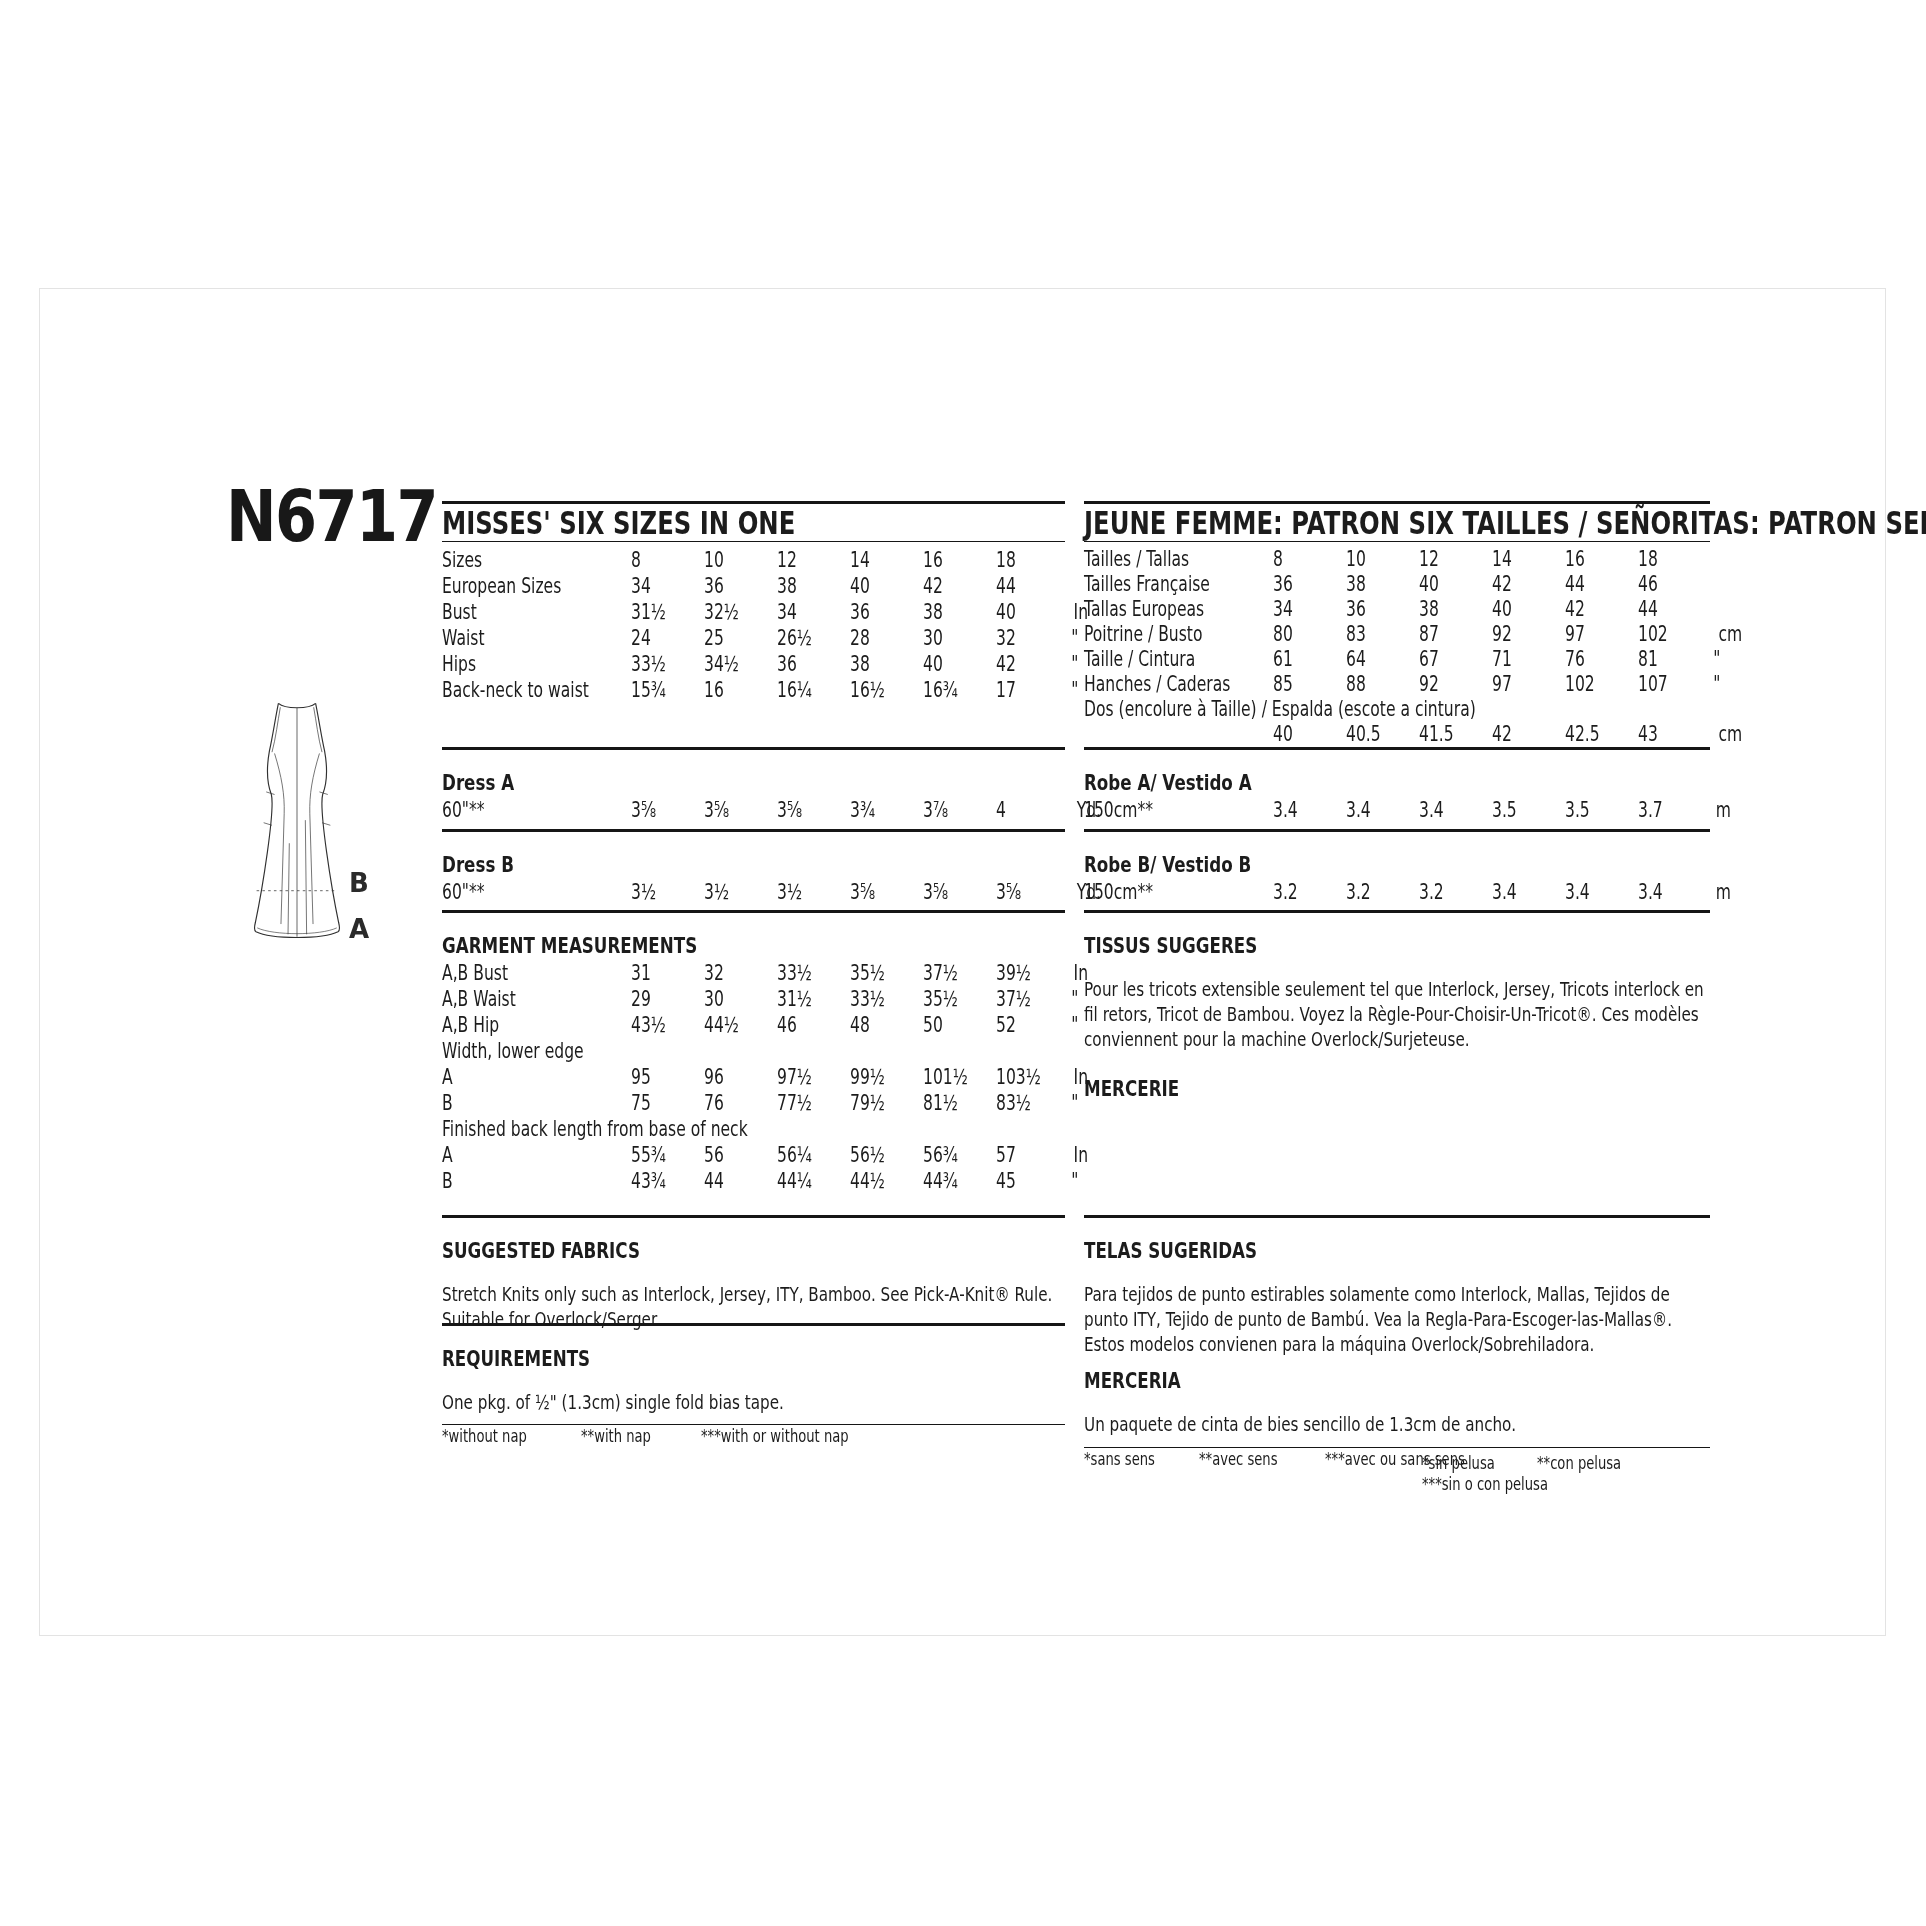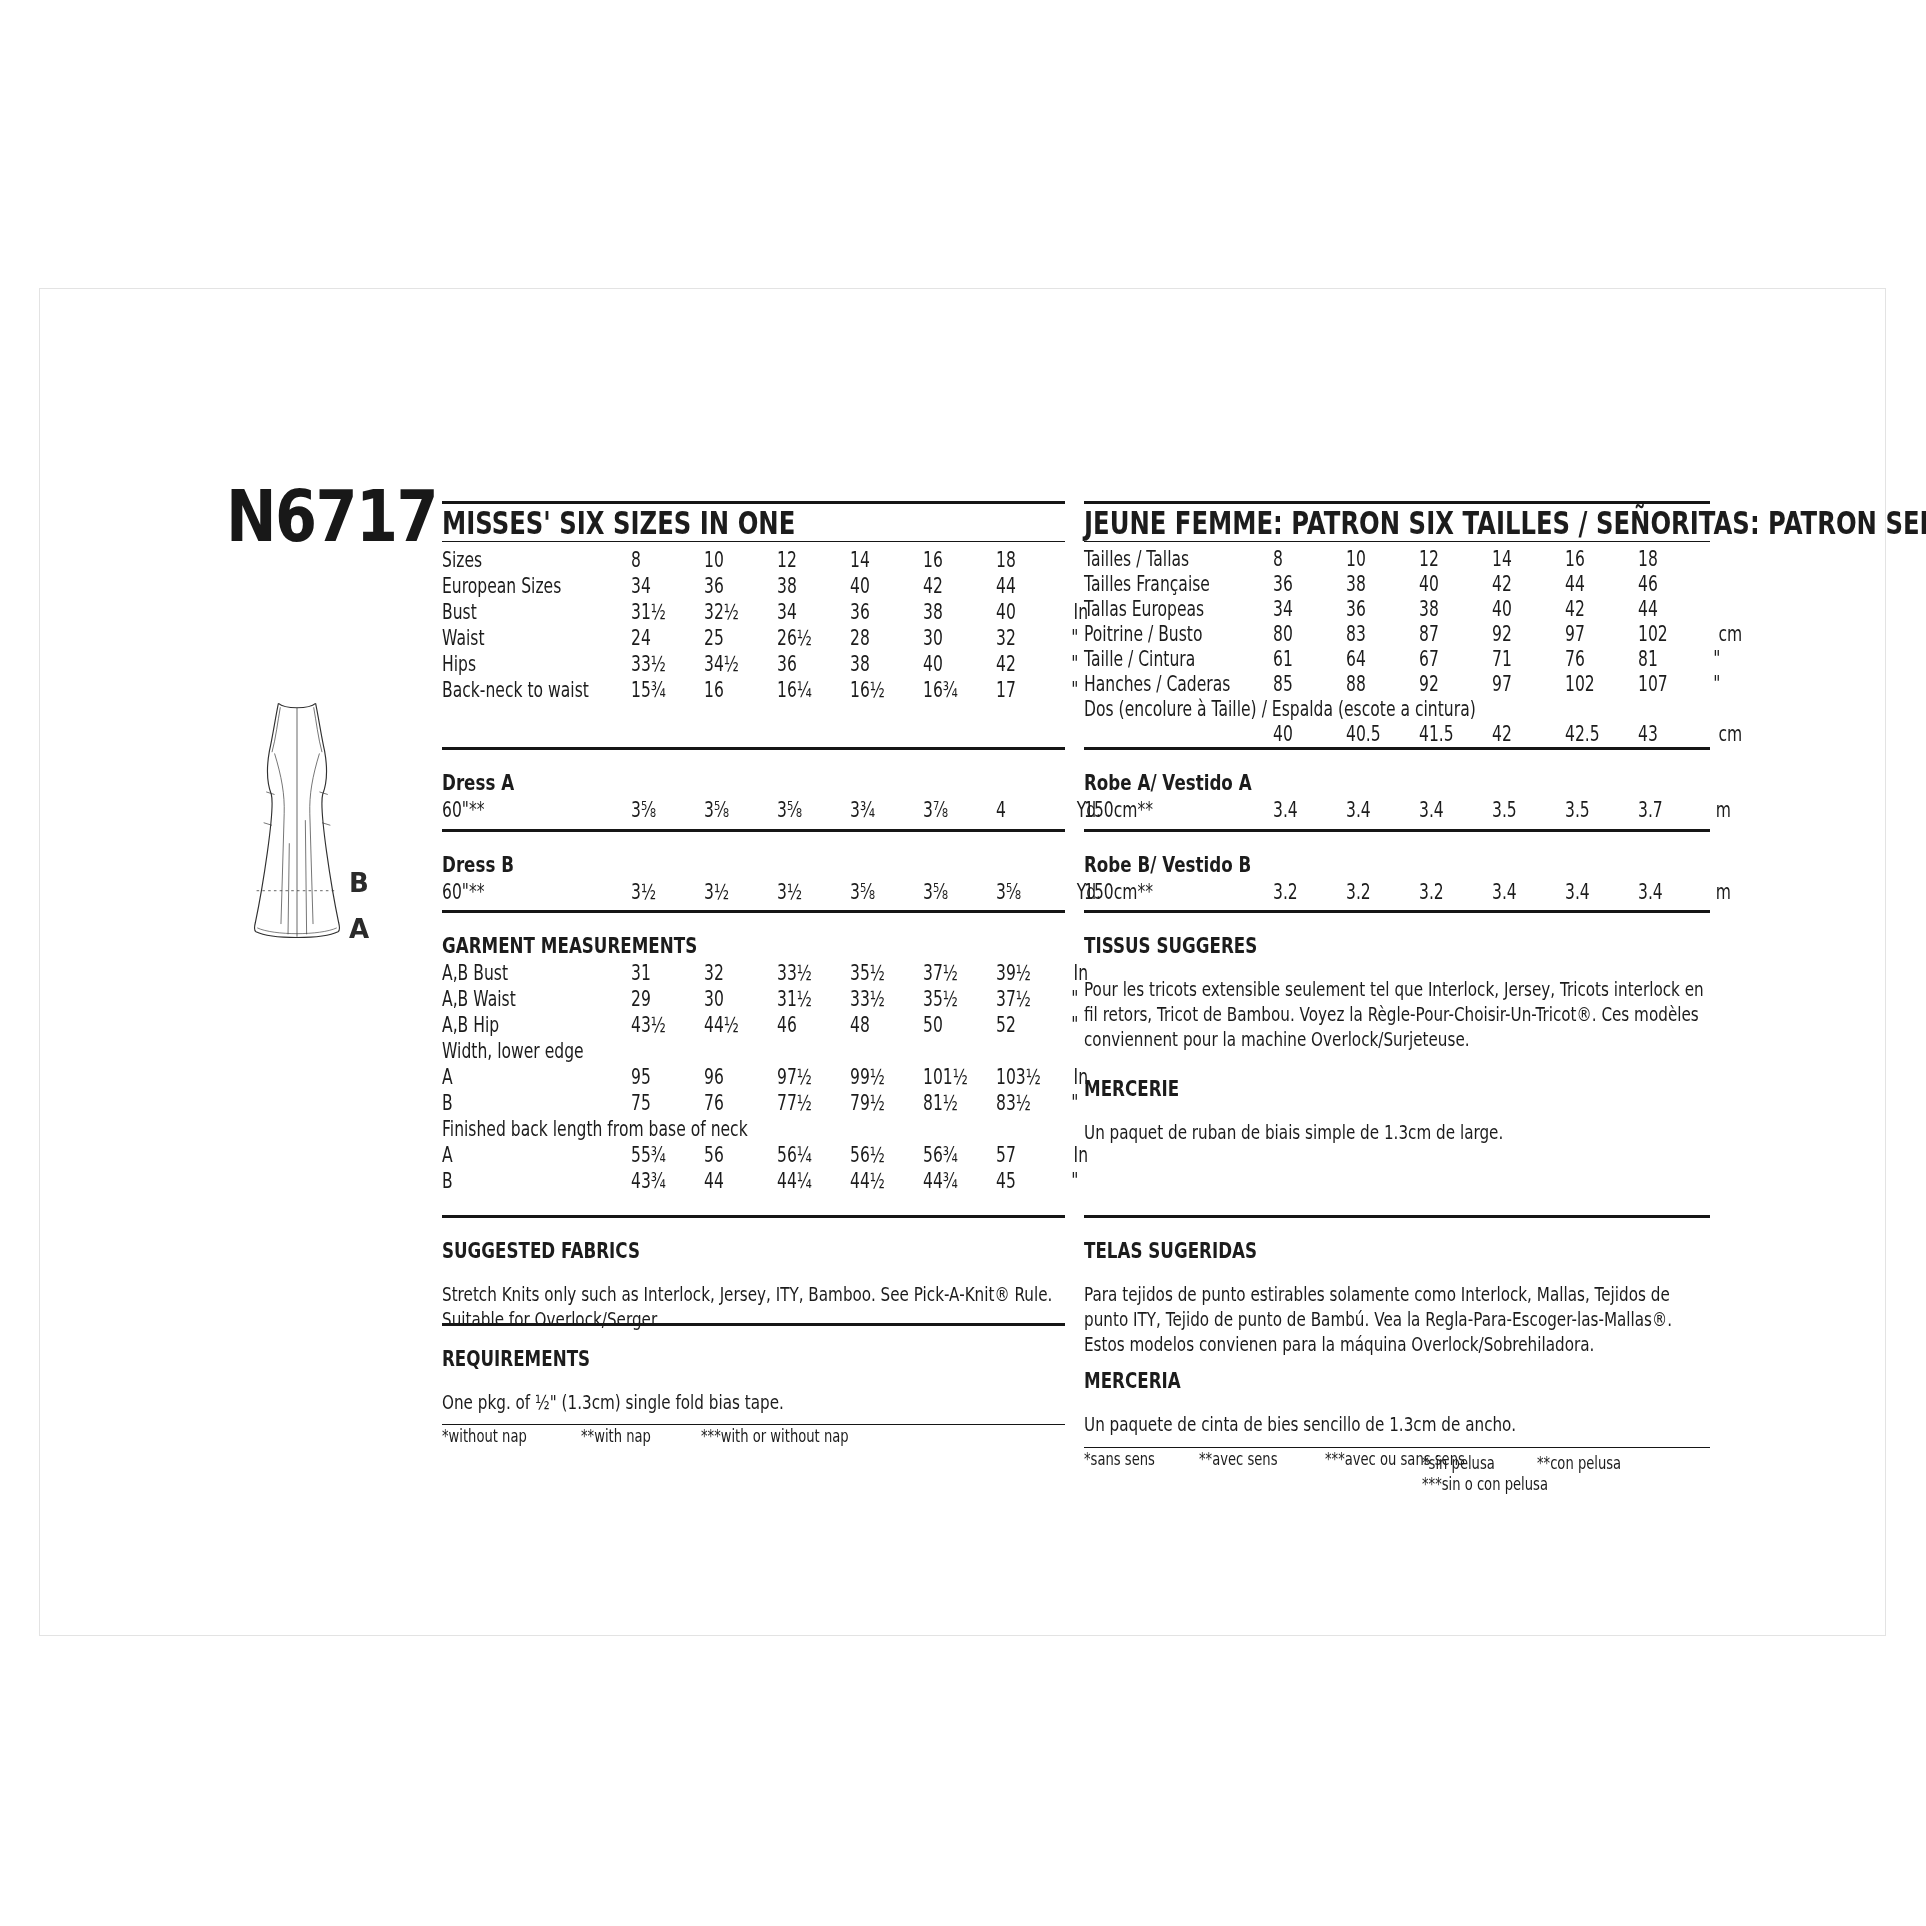--- a/index.html
+++ b/index.html
@@ -372,23 +372,20 @@
     <div class="sh"><span class="cx">TISSUS SUGGERES</span></div>
     <div class="para">
       <div><span class="cx">Pour les tricots extensible seulement tel que Interlock, Jersey, Tricots interlock en</span></div>
       <div><span class="cx">fil retors, Tricot de Bambou. Voyez la Règle-Pour-Choisir-Un-Tricot®. Ces modèles</span></div>
       <div><span class="cx">conviennent pour la machine Overlock/Surjeteuse.</span></div>
     </div>
   </div>
 
   <div class="abs" style="left:1084px;top:1056px;width:626px">
     <div class="sh"><span class="cx">MERCERIE</span></div>
-    <div class="para">
-      <div><span class="cx">Un paquet de ruban de biais simple de 1.3cm de large.</span></div>
-    </div>
   </div>
 
   <div class="abs sec" style="left:1084px;top:1215px;width:626px">
     <div class="sh"><span class="cx">TELAS SUGERIDAS</span></div>
     <div class="para">
       <div><span class="cx">Para tejidos de punto estirables solamente como Interlock, Mallas, Tejidos de</span></div>
       <div><span class="cx">punto ITY, Tejido de punto de Bambú. Vea la Regla-Para-Escoger-las-Mallas®.</span></div>
       <div><span class="cx">Estos modelos convienen para la máquina Overlock/Sobrehiladora.</span></div>
     </div>
   </div>

